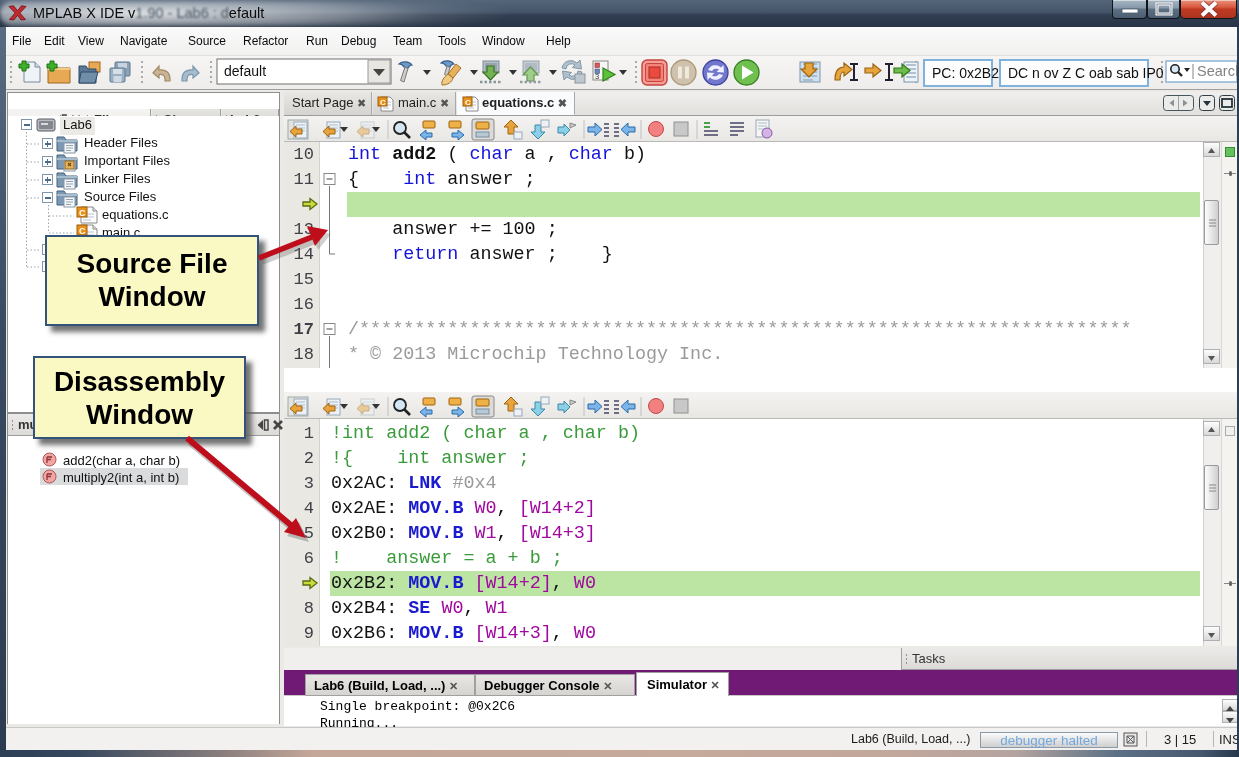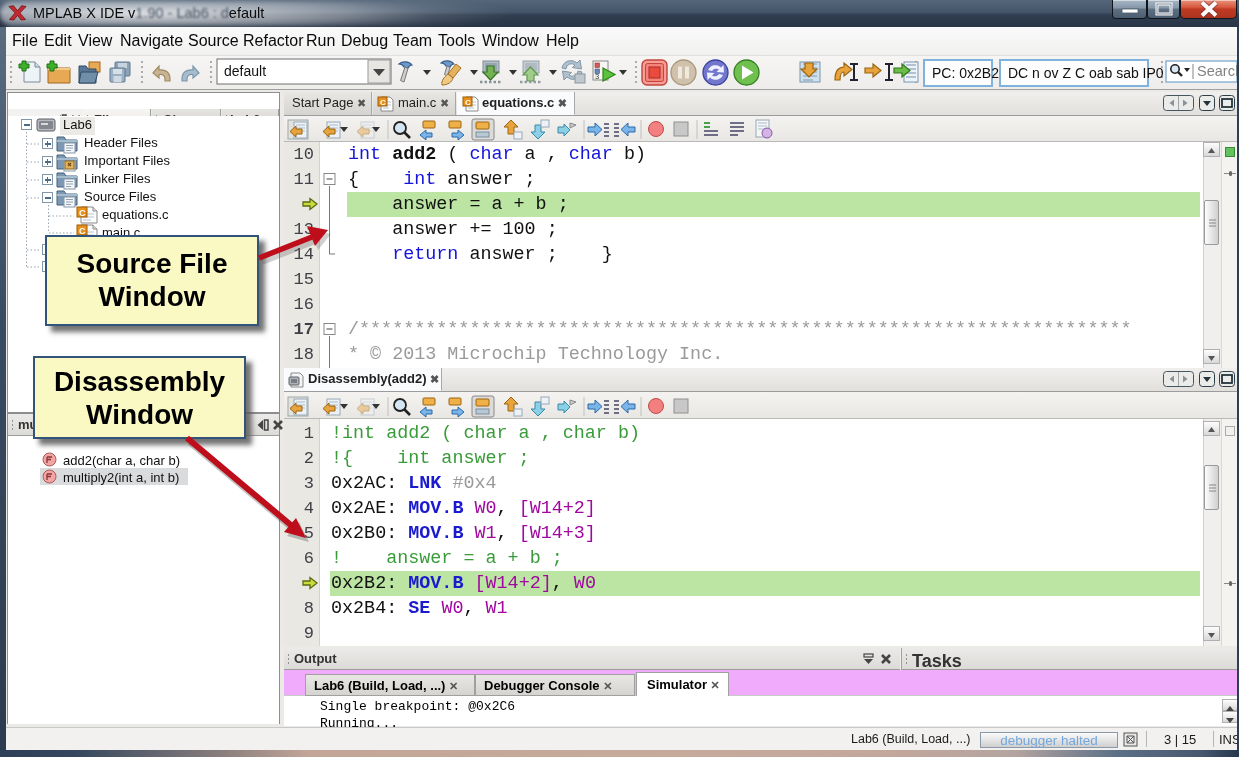--- a/index.html
+++ b/index.html
@@ -19,21 +19,21 @@
   background:radial-gradient(ellipse 65% 95% at 24% 50%, rgba(255,255,255,0.85), rgba(255,255,255,0.38) 55%, rgba(255,255,255,0.12) 78%, rgba(255,255,255,0) 100%); filter:blur(2px); }
 #titletext { position:absolute; left:33px; top:5px; font-size:14.5px; color:#0c0c0c; white-space:nowrap; }
 #titletext .dim { color:#3d4a5a; filter:blur(1px); opacity:0.92; }
 
 .winbtn { position:absolute; top:0; height:19px; border:1px solid #10151b; border-top:none; box-shadow:inset 0 1px 0 rgba(255,255,255,0.5); }
 #btnmin { left:1112px; width:35px; border-radius:0 0 4px 4px; background:linear-gradient(#a7b7c5 0%, #8496a8 45%, #5e7183 50%, #4b5d70 100%); }
 #btnmax { left:1147px; width:33px; border-radius:0 0 4px 4px; background:linear-gradient(#a7b7c5 0%, #8496a8 45%, #5e7183 50%, #4b5d70 100%); }
 #btncls { left:1180px; width:57px; border-radius:0 0 5px 5px; background:linear-gradient(#e8927c 0%, #d8593f 40%, #c03a22 50%, #aa3420 100%); }
 
 #menubar { position:absolute; left:1px; top:27px; width:1237px; height:29px; background:linear-gradient(#fafafa,#f1f1f0); border-bottom:1px solid #e0e0e0; }
-#menubar span { position:absolute; top:0; font-size:16px; color:#0a0a0a; line-height:28px; }
+#menubar span { position:absolute; top:0; font-size:12px; color:#0a0a0a; line-height:28px; }
 
 #toolbar { position:absolute; left:1px; top:56px; width:1237px; height:34px;
   background:linear-gradient(#f6f5f4,#eeedeb); border-bottom:1px solid #9f9f9f; }
 
 #mainbg { position:absolute; left:6px; top:90px; width:1231px; height:637px; background:#eceae7; }
 #statusbar { position:absolute; left:6px; top:727px; width:1231px; height:23px; background:#f2f1ef; border-top:1px solid #c8c8c8; font-size:13px; color:#1a1a1a; }
 .sep-v { position:absolute; width:1px; background:#b5b5b5; }
 
 .panel { position:absolute; background:#fff; border:1px solid #8e8e8e; }
 .tabrow { position:absolute; background:linear-gradient(#eceae8,#dddbd8); border-bottom:1px solid #9c9c9c; }
@@ -511,21 +511,20 @@
       <svg class="abs" style="left:36px;top:0" width="27" height="226" viewBox="0 0 27 226">
         <path d="M9.5 44 L9.5 112 M9.5 112 L15 112" stroke="#777" stroke-width="1"></path>
         <path d="M9.5 194 L9.5 226" stroke="#777" stroke-width="1"></path>
         <rect x="4" y="31.5" width="11" height="11" fill="#fff" stroke="#888"></rect>
           <path d="M6.5 37 L12.5 37" stroke="#444"></path>
         <rect x="4" y="181.5" width="11" height="11" fill="#fff" stroke="#888"></rect>
           <path d="M6.5 187 L12.5 187" stroke="#444"></path>
       </svg>
       <div class="codeline" style="left:64px;top:0;"><span class="kw">int</span> <b>add2</b> ( <span class="kw">char</span> a , <span class="kw">char</span> b)</div>
       <div class="codeline" style="left:64px;top:25px;">{    <span class="kw">int</span> answer ;</div>
-      <div class="codeline" style="left:64px;top:50px;">    answer = a + b ;</div>
       <div class="codeline" style="left:64px;top:75px;">    answer += 100 ;</div>
       <div class="codeline" style="left:64px;top:100px;">    <span class="kw">return</span> answer ;    }</div>
       <div class="codeline gry" style="left:64px;top:175px;">/**********************************************************************</div>
       <div class="codeline gry" style="left:64px;top:200px;">* © 2013 Microchip Technology Inc.</div>
 
       <div class="scroll-tr" style="left:919px;top:0;width:18px;height:226px;"></div>
       <div class="sbtn" style="left:919px;top:0;"><svg width="15" height="13">
             <path d="M7.5 4 L11 9 L4 9 Z" fill="#555"></path>
           </svg></div>
       <div class="sbtn" style="left:919px;top:207px;"><svg width="15" height="13">
@@ -536,39 +535,20 @@
           </svg></div>
 
       <div class="abs" style="left:937px;top:0;width:16px;height:226px;background:#f4f3f0;border-left:1px solid #d8d8d8;"></div>
       <div class="abs" style="left:941px;top:5px;width:10px;height:10px;background:#62c25c;border:1px solid #3a8a34;"></div>
       <div class="abs" style="left:940px;top:31px;width:12px;height:1px;background:#888;"></div>
       <div class="abs" style="left:945px;top:29px;width:3px;height:5px;background:#666;border-radius:2px;"></div>
     </div>
   </div>
 
   <div class="panel" id="dispanel" style="left:284px; top:368px; width:953px; height:278px; border:none; background:#fff;">
-    <div class="tabrow" style="left:0;top:0;width:953px;height:24px;background:linear-gradient(#f0efed,#e2e0dd);">
-      <div class="tab active" style="left:0;width:158px;">
-          <span class="lbl" style="left:24px;font-weight:bold;">Disassembly(add2) <span class="tabx">✖</span></span>
-        </div>
-      <svg class="abs" style="left:4px;top:4px" width="17" height="16" viewBox="0 0 17 16">
-        <path d="M3 1 L12 1 L15 4 L15 15 L3 15 Z" fill="#f4f4f4" stroke="#8a8a8a"></path>
-        <rect x="1" y="5" width="10" height="8" rx="1" fill="#b0b4b8" stroke="#60646a"></rect>
-        <rect x="3" y="7" width="6" height="4" fill="#7a7e84"></rect>
-      </svg>
-      <svg class="abs" style="left:879px;top:3px" width="72" height="17" viewBox="0 0 72 17">
-        <rect x="0.5" y="0.5" width="30" height="15" rx="3" fill="#ebebe9" stroke="#46565e"></rect>
-        <path d="M15.5 1 L15.5 15" stroke="#9aa4aa"></path>
-        <path d="M11 4.5 L6.5 8 L11 11.5 Z M20 4.5 L24.5 8 L20 11.5 Z" fill="#8a9298"></path>
-        <rect x="36.5" y="0.5" width="15" height="15" rx="3" fill="#ebebe9" stroke="#2e3e46"></rect>
-        <path d="M40 6 L48 6 L44 11 Z" fill="#24343c"></path>
-        <rect x="56.5" y="0.5" width="15" height="15" rx="3" fill="#ebebe9" stroke="#2e3e46"></rect>
-        <rect x="59" y="4" width="10" height="8" fill="none" stroke="#24343c" stroke-width="1.8"></rect>
-      </svg>
-    </div>
     <div class="edtb" id="distoolbar" style="left:0;top:24px;width:953px;height:27px;">
       <svg class="abs" style="left:0;top:2px" width="953" height="25" viewBox="0 0 953 25">
         <g transform="translate(3,2)">
             <rect x="1" y="1" width="20" height="19" fill="#e4e2df" stroke="#9aa"></rect>
             <use href="#tbback" x="0" y="1"></use>
           </g>
         <use href="#tbback" x="36" y="3"></use>
           <path d="M56 10 L64 10 L60 15 Z" fill="#333"></path>
         <g opacity="0.45">
             <use href="#tbback" x="70" y="3"></use>
@@ -633,52 +613,44 @@
         <path d="M2 5 L9 5 L9 1.5 L16 7 L9 12.5 L9 9 L2 9 Z" fill="#cadc3c" stroke="#5a6a10" stroke-width="1.3"></path>
       </svg>
       <div class="codeline grn" style="left:47px;top:2px;">!int add2 ( char a , char b)</div>
       <div class="codeline grn" style="left:47px;top:27px;">!{    int answer ;</div>
       <div class="codeline" style="left:47px;top:52px;">0x2AC: <span class="mne">LNK</span> <span class="gry">#0x4</span></div>
       <div class="codeline" style="left:47px;top:77px;">0x2AE: <span class="mne">MOV.B</span> <span class="opr">W0</span>, <span class="opr">[W14+2]</span></div>
       <div class="codeline" style="left:47px;top:102px;">0x2B0: <span class="mne">MOV.B</span> <span class="opr">W1</span>, <span class="opr">[W14+3]</span></div>
       <div class="codeline grn" style="left:47px;top:127px;">!    answer = a + b ;</div>
       <div class="codeline" style="left:47px;top:152px;">0x2B2: <span class="mne">MOV.B</span> <span class="opr">[W14+2]</span>, <span class="opr">W0</span></div>
       <div class="codeline" style="left:47px;top:177px;">0x2B4: <span class="mne">SE</span> <span class="opr">W0</span>, <span class="opr">W1</span></div>
+      <div class="codeline" style="left:47px;top:202px;">0x2B6: <span class="mne">MOV.B</span> <span class="opr">[W14+3]</span>, <span class="opr">W0</span></div>
       <div class="scroll-tr" style="left:919px;top:0;width:18px;height:227px;"></div>
       <div class="sbtn" style="left:919px;top:2px;"><svg width="15" height="13">
             <path d="M7.5 4 L11 9 L4 9 Z" fill="#555"></path>
           </svg></div>
       <div class="sbtn" style="left:919px;top:207px;"><svg width="15" height="13">
             <path d="M4 5 L11 5 L7.5 10 Z" fill="#555"></path>
           </svg></div>
       <div class="sthumb" style="left:920px;top:46px;height:45px;"><svg width="15" height="45">
             <path d="M4 19 L11 19 M4 22 L11 22 M4 25 L11 25" stroke="#888"></path>
           </svg></div>
       <div class="abs" style="left:937px;top:0;width:16px;height:227px;background:#f4f3f0;border-left:1px solid #d8d8d8;"></div>
       <div class="abs" style="left:941px;top:7px;width:10px;height:10px;background:#f0f0ee;border:1px solid #aaa;"></div>
       <div class="abs" style="left:940px;top:164px;width:12px;height:1px;background:#888;"></div>
       <div class="abs" style="left:945px;top:162px;width:3px;height:5px;background:#666;border-radius:2px;"></div>
     </div>
   </div>
 
   <div class="panel" id="outpanel" style="left:284px; top:648px; width:953px; height:78px; border:none; background:#f0efed;">
-    <div class="tabrow" style="left:0;top:0;width:616px;height:22px;">
-      <div class="dots" style="left:3px;top:5px;"></div>
-      <span style="position:absolute;left:10px;top:3px;font-size:13px;font-weight:bold;color:#333">Output</span>
-      <svg class="abs" style="left:578px;top:4px" width="34" height="14" viewBox="0 0 34 14">
-        <rect x="2" y="2" width="9" height="3" fill="none" stroke="#444" stroke-width="1.2"></rect>
-          <path d="M2 7 L11 7 L6.5 12 Z" fill="#444"></path>
-        <path d="M20 3 L28 11 M28 3 L20 11" stroke="#444" stroke-width="2.6"></path>
-      </svg>
-    </div>
     <div class="tabrow" style="left:617px;top:0;width:336px;height:22px;border-left:1px solid #a0a0a0;">
       <div class="dots" style="left:3px;top:5px;"></div>
-      <span style="position:absolute;left:10px;top:3px;font-size:18px;font-weight:bold;color:#333">Tasks</span>
-    </div>
-    <div class="abs" id="outtabs" style="left:0;top:22px;width:953px;height:26px;background:#f0abfc;border-bottom:1px solid #c8c8c8;">
+      <span style="position:absolute;left:10px;top:3px;font-size:13px;font-weight:normal;color:#333">Tasks</span>
+    </div>
+    <div class="abs" id="outtabs" style="left:0;top:22px;width:953px;height:26px;background:#701a75;border-bottom:1px solid #c8c8c8;">
       <div class="abs" style="left:21px;top:4px;width:170px;height:22px;background:linear-gradient(#e9e7e4,#d6d4d0);border:1px solid #a0a0a0;font-size:13px;font-weight:bold;">
           <span style="position:absolute;left:8px;top:3px;">Lab6 (Build, Load, ...)  <span class="tabx">✕</span></span>
         </div>
       <div class="abs" style="left:191px;top:4px;width:160px;height:22px;background:linear-gradient(#e9e7e4,#d6d4d0);border:1px solid #a0a0a0;font-size:13px;font-weight:bold;">
           <span style="position:absolute;left:8px;top:3px;">Debugger Console  <span class="tabx">✕</span></span>
         </div>
       <div class="abs" style="left:352px;top:2px;width:93px;height:24px;background:#fff;border:1px solid #a0a0a0;border-bottom:none;font-size:13px;font-weight:bold;">
           <span style="position:absolute;left:10px;top:4px;">Simulator  <span class="tabx">✕</span></span>
         </div>
     </div>

